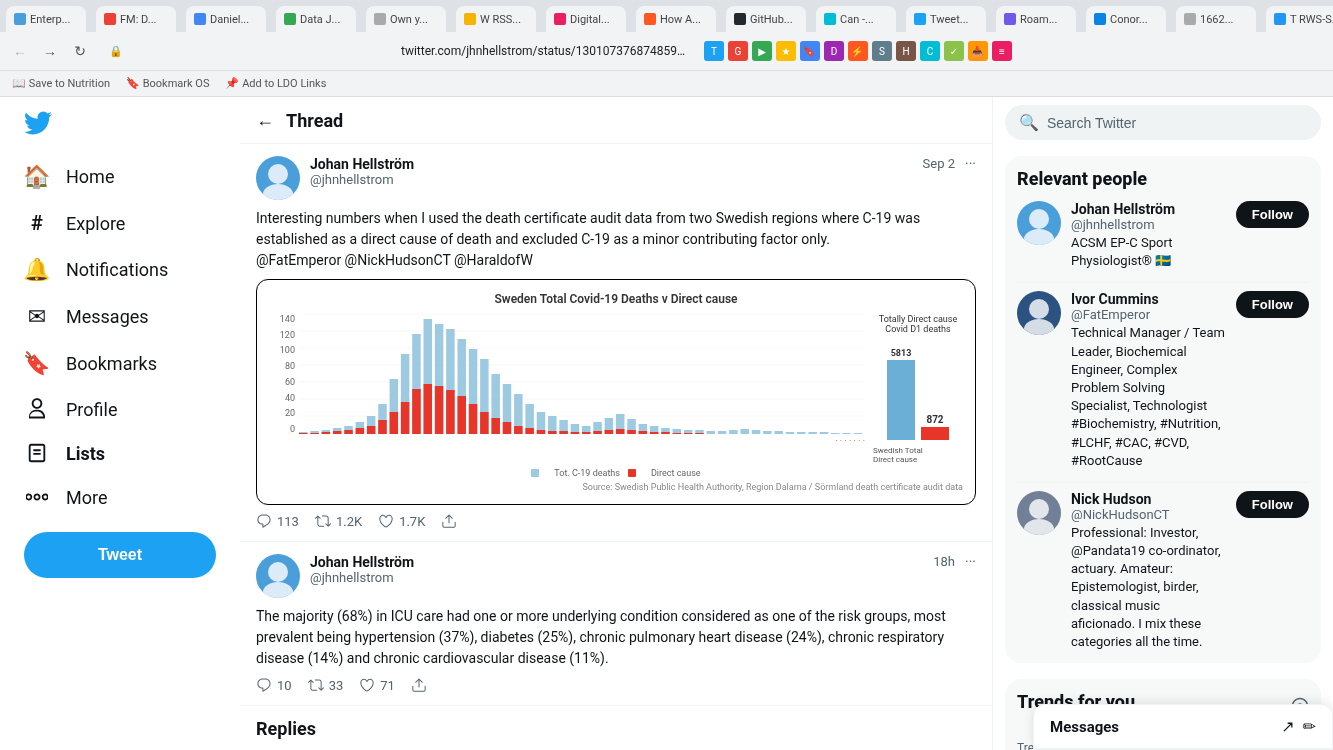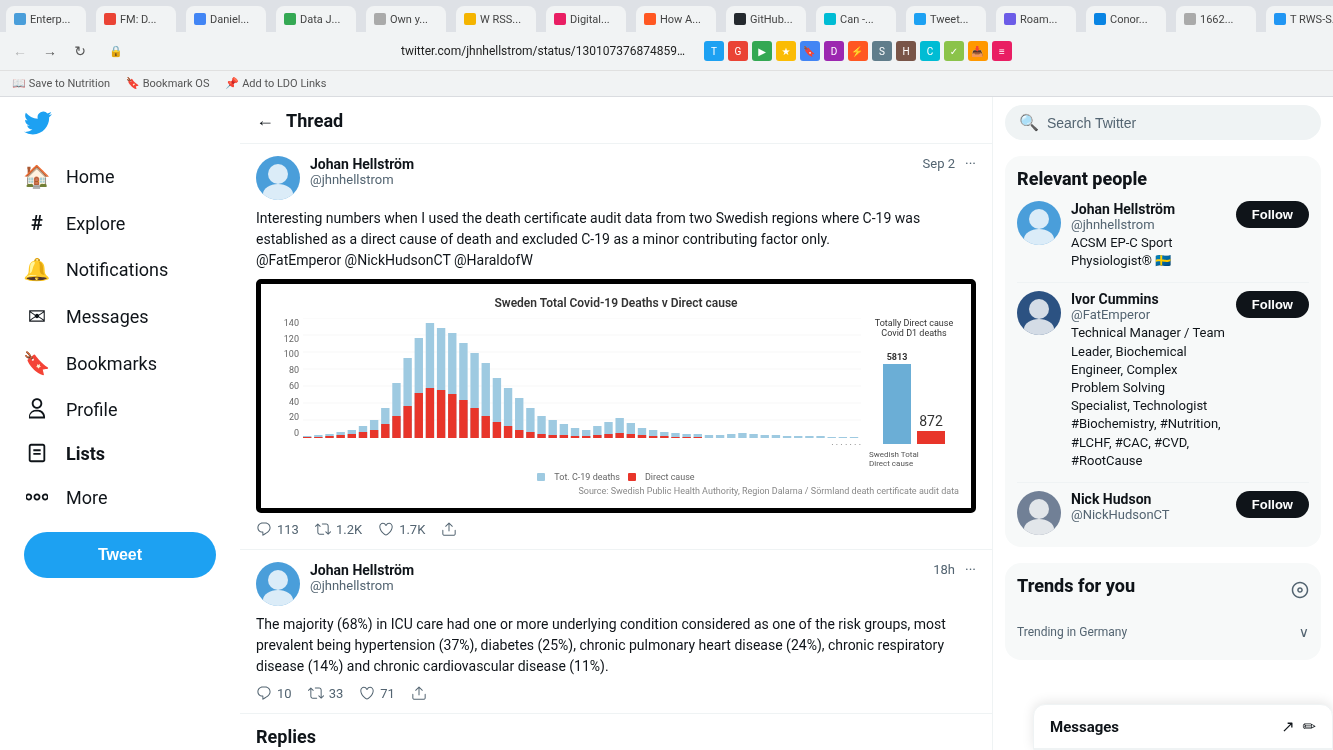--- a/index.html
+++ b/index.html
@@ -47,25 +47,25 @@
     .tweet-user-info { flex: 1; }
     .tweet-user-name { font-weight: 700; font-size: 14px; }
     .tweet-user-handle { color: #536471; font-size: 13px; }
     .tweet-date { color: #536471; font-size: 13px; }
     .tweet-more { color: #536471; cursor: pointer; margin-left: auto; }
     .tweet-text { font-size: 14px; line-height: 1.5; margin-bottom: 8px; white-space: pre-wrap; }
     .tweet-actions { display: flex; align-items: center; gap: 16px; margin-top: 8px; color: #536471; }
     .tweet-action { display: flex; align-items: center; gap: 5px; cursor: pointer; font-size: 13px; }
 
     
-    .chart-container { background: white; border: 5px solid #000000; border-radius: 5px; padding: 12px; margin-bottom: 8px; }
+    .chart-container { background: white; border: 1px solid #000000; border-radius: 12px; padding: 12px; margin-bottom: 8px; }
     .chart-title { font-size: 12px; text-align: center; margin-bottom: 8px; color: #333; font-weight: 600; }
     .chart-area { display: flex; gap: 8px; }
     .chart-legend { display: flex; gap: 8px; font-size: 9px; color: #666; justify-content: center; margin-top: 4px; }
-    .chart-legend-item { display: flex; align-items: center; gap: 9px; }
+    .chart-legend-item { display: flex; align-items: center; gap: 15px; }
     .legend-dot { width: 8px; height: 8px; border-radius: 1px; }
     .chart-source { font-size: 9px; color: #888; text-align: right; margin-top: 4px; }
 
     
     .replies-header { padding: 12px 16px; font-size: 18px; font-weight: 700; border-bottom: 1px solid #eff3f4; }
 
     
     .right-sidebar { width: 340px; padding: 0 12px; flex-shrink: 0; overflow-y: auto; }
     .search-bar { margin: 8px 0 16px; }
     .search-input-wrap { background: #eff3f4; border-radius: 999px; display: flex; align-items: center; padding: 8px 14px; gap: 8px; }
@@ -379,21 +379,21 @@
           </div>
 
           <div style="width:90px;display:flex;flex-direction:column;gap:4px;">
             <div style="font-size:9px;color:#333;text-align:center;margin-bottom:2px;">Totally Direct cause Covid D1 deaths</div>
             <div style="display:flex;align-items:flex-end;justify-content:center;gap:6px;height:100px;">
               <div style="display:flex;flex-direction:column;align-items:center;gap:2px;">
                 <span style="font-size:9px;font-weight:bold;color:#333;">5813</span>
                 <div style="width:28px;height:80px;background:#6baed6;"></div>
               </div>
               <div style="display:flex;flex-direction:column;align-items:center;gap:2px;">
-                <span style="font-size:14px;font-weight:normal;color:#333;">872</span>
+                <span style="font-size:10px;font-weight:bold;color:#333;">872</span>
                 <div style="width:28px;height:13px;background:#e8352a;"></div>
               </div>
             </div>
             <div style="font-size:8px;color:#555;text-align:left;margin-top:2px;">
               <div>Swedish Total</div>
               <div>Direct cause</div>
             </div>
           </div>
         </div>
         <div class="chart-legend">
@@ -533,20 +533,21 @@
       <div class="person-item">
         <div class="person-avatar avatar-nh" style="background:#718096;">
           <svg viewBox="0 0 44 44" width="44" height="44">
               <circle cx="22" cy="18" r="10" fill="#fff" opacity="0.8"></circle>
               <ellipse cx="22" cy="38" rx="15" ry="10" fill="#fff" opacity="0.8"></ellipse>
             </svg>
         </div>
         <div class="person-info">
           <div class="person-name">Nick Hudson</div>
           <div class="person-handle">@NickHudsonCT</div>
+          <div class="person-bio">Professional: Investor, @Pandata19 co-ordinator, actuary. Amateur: Epistemologist, birder, classical music aficionado. I mix these categories all the time.</div>
         </div>
         <button class="follow-btn">Follow</button>
       </div>
     </div>
 
     <div class="trends-section">
       <div class="trends-header">
         <span class="section-title">Trends for you</span>
         <span style="cursor:pointer;color:#536471;">
           <svg viewBox="0 0 24 24" width="18" height="18" fill="currentColor">

